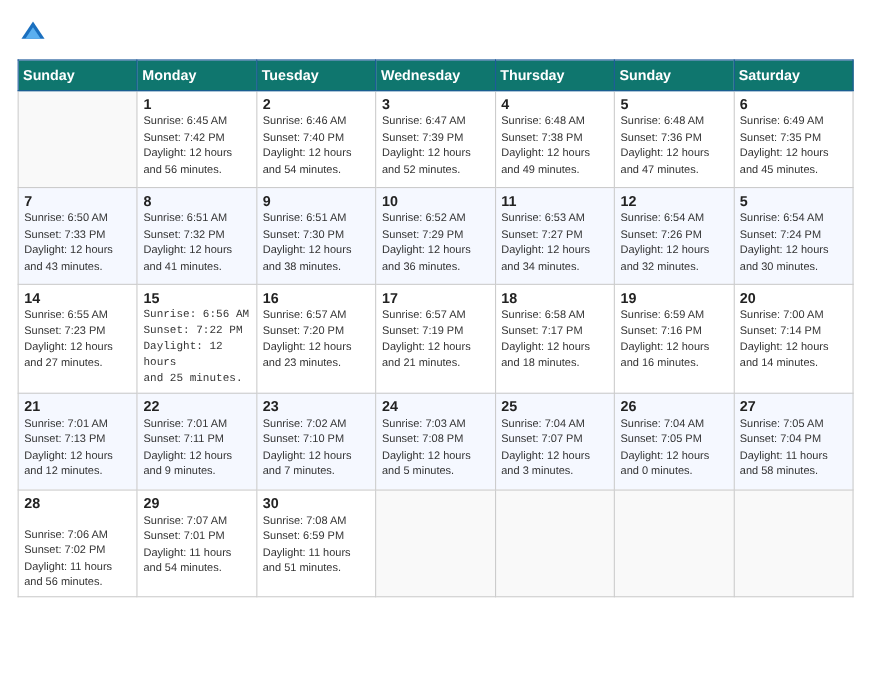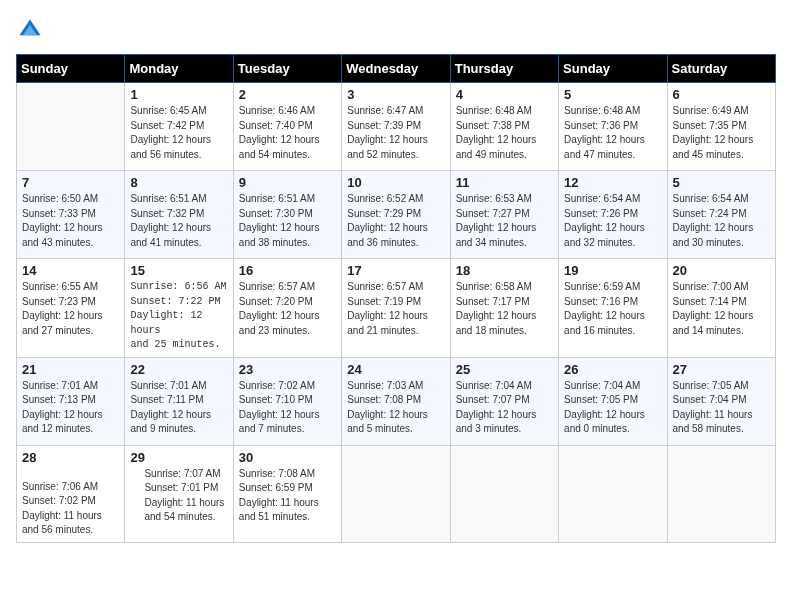--- a/index.html
+++ b/index.html
@@ -43,21 +43,21 @@
     .location {
       font-size: 14px;
       color: #444;
     }
     .calendar {
       width: 100%;
       border-collapse: collapse;
       border: 1px solid #ccc;
     }
     .calendar th {
-      background: #000000;
+      background: #0f766e;
       color: #fff;
       font-size: 13px;
       font-weight: bold;
       padding: 6px 4px;
       text-align: left;
       border: 1px solid #1e5a9a;
     }
     .calendar td {
       vertical-align: top;
       border: 1px solid #ccc;
@@ -324,21 +324,21 @@
       <tr class="week-row">
         <td>
           <span class="day-number">28</span>
           <div class="day-info" style="white-space: pre-line; margin-top: 15px;">Sunrise: 7:06 AM
 Sunset: 7:02 PM
 Daylight: 11 hours
 and 56 minutes.</div>
         </td>
         <td>
           <span class="day-number">29</span>
-          <div class="day-info" style="white-space: pre-line; margin-left: 14px;">Sunrise: 7:07 AM
+          <div class="day-info" style="white-space: pre-line;">Sunrise: 7:07 AM
 Sunset: 7:01 PM
 Daylight: 11 hours
 and 54 minutes.</div>
         </td>
         <td>
           <span class="day-number">30</span>
           <div class="day-info" style="white-space: pre-line;">Sunrise: 7:08 AM
 Sunset: 6:59 PM
 Daylight: 11 hours
 and 51 minutes.</div>

